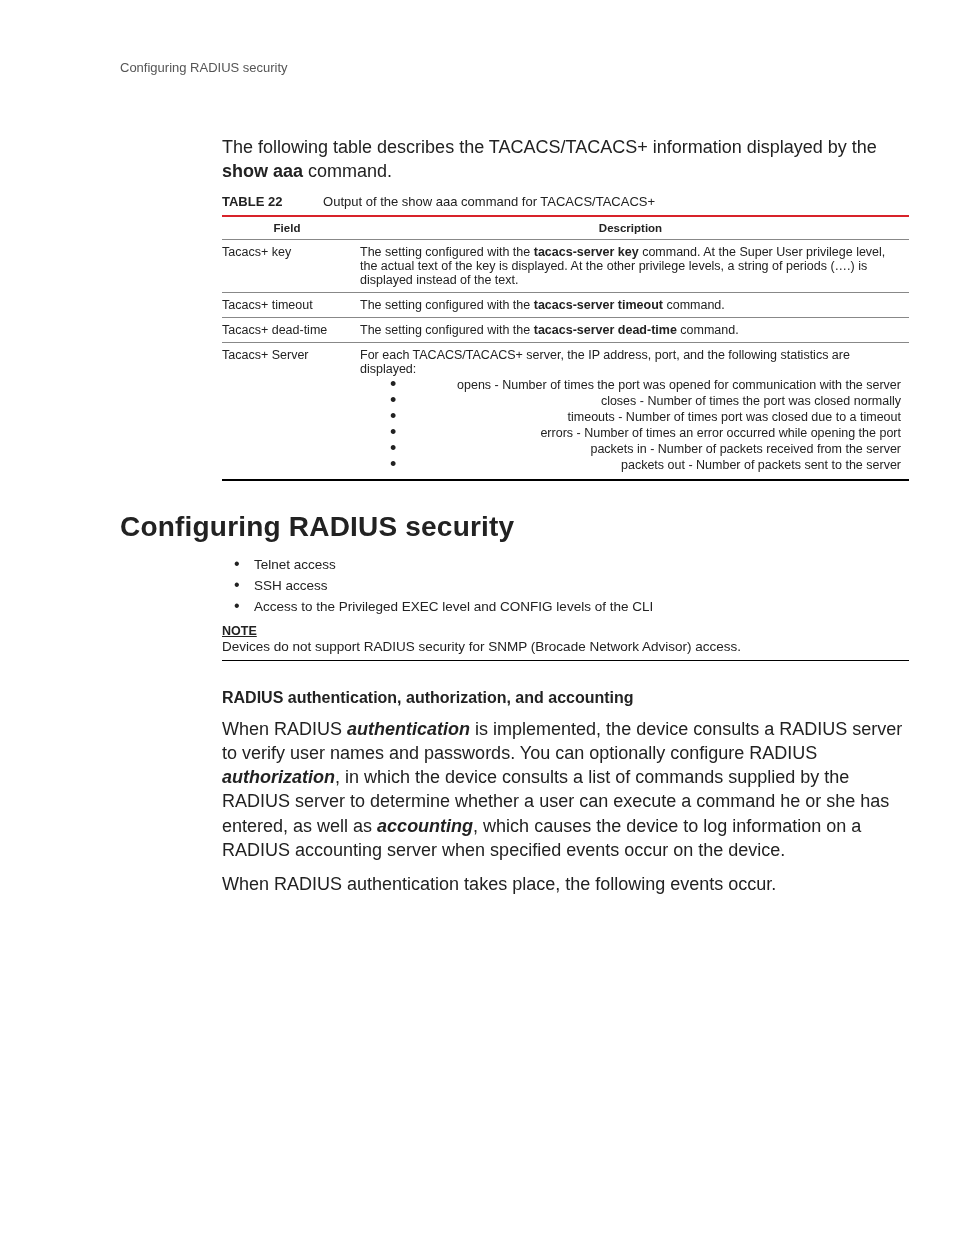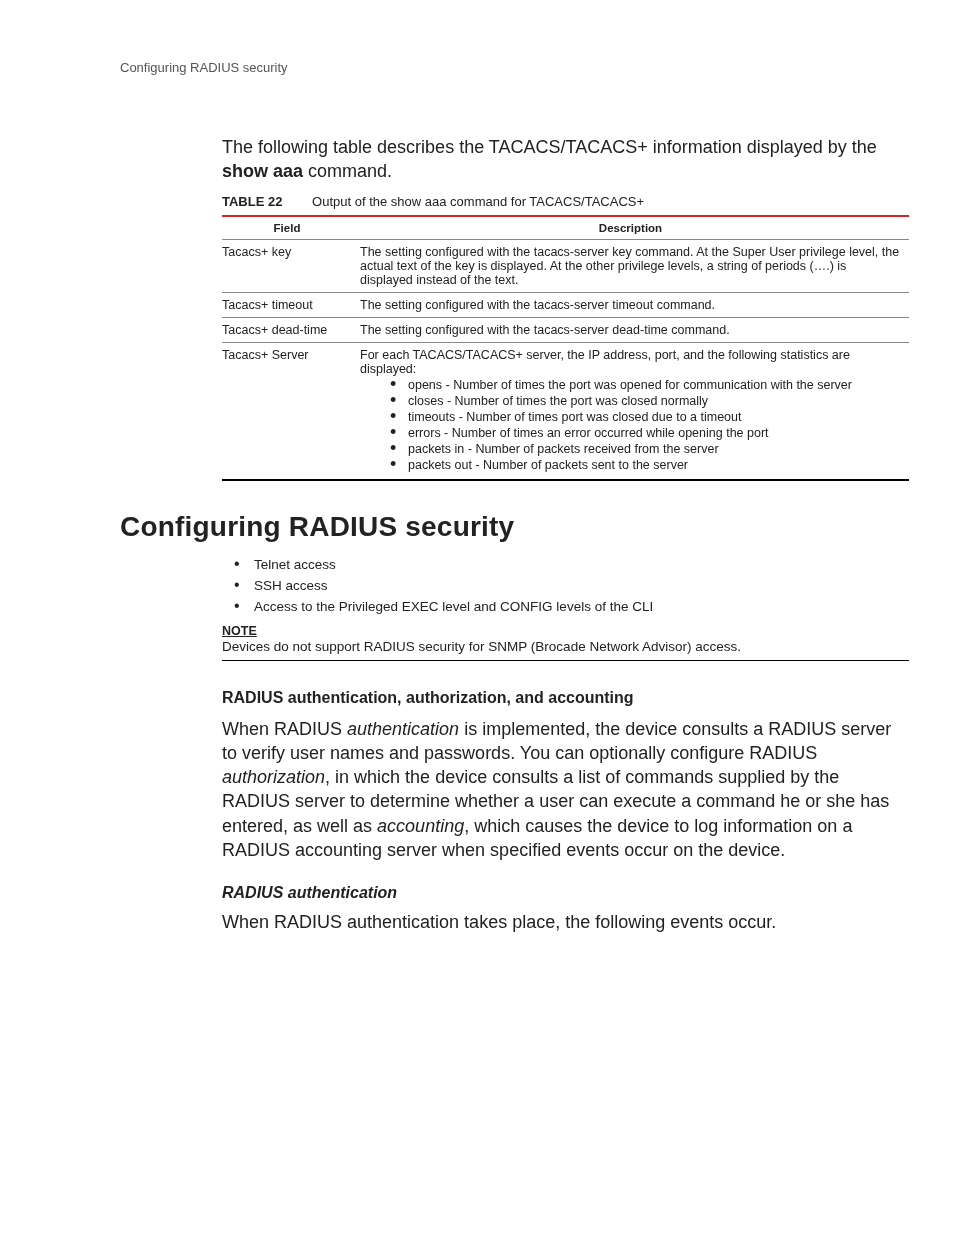--- a/index.html
+++ b/index.html
@@ -28,28 +28,28 @@
   }
   .body-col-wide {
     margin-left: 120px;
     margin-right: 45px;
   }
   p {
     margin: 0 0 10px 0;
     font-size: 18px;
     line-height: 1.35;
   }
-  b { font-weight: normal; text-align: right; }
+  b { font-weight: bold; text-align: right; }
   .tcaption {
     font-size: 13px;
     margin: 6px 0 6px 0;
   }
   .tcaption .tlbl {
     font-weight: bold;
-    margin-right: 26px;
+    margin-right: 37px;
   }
   .table22 {
     width: 100%;
     border-collapse: collapse;
     font-size: 12.5px;
     border-top: 2px solid #d8232a;
   }
   .table22 th {
     text-align: center;
     font-weight: bold;
@@ -71,20 +71,21 @@
   }
   .desc-bullets {
     list-style: none;
     padding: 0 0 0 30px;
     margin: 2px 0 0 0;
   }
   .desc-bullets li {
     position: relative;
     padding-left: 18px;
     margin: 2px 0;
+    text-align: right;
   }
   .desc-bullets li::before {
     content: "•";
     position: absolute;
     left: 0;
     font-size: 18px;
     line-height: 12px;
   }
   h1.section-heading {
     font-family: Arial, Helvetica, sans-serif;
@@ -216,18 +217,17 @@
       <div class="note-label">NOTE</div>
       <div class="note-text">Devices do not support RADIUS security for SNMP (Brocade Network Advisor) access.</div>
     </div>
 
     <h2 class="sub-heading">RADIUS authentication, authorization, and accounting</h2>
 
     <p>
       <span>When RADIUS </span><b><i>authentication</i></b><span> is implemented, the device consults a RADIUS server to verify user names and passwords. You can optionally configure RADIUS </span><b><i>authorization</i></b><span>, in which the device consults a list of commands supplied by the RADIUS server to determine whether a user can execute a command he or she has entered, as well as </span><b><i>accounting</i></b><span>, which causes the device to log information on a RADIUS accounting server when specified events occur on the device.</span>
     </p>
 
-    <h3 class="sub-sub-heading">RADIUS authentication</h3>
 
     <p>When RADIUS authentication takes place, the following events occur.</p>
   </div>
 
 </div>
 
 </body></html>

